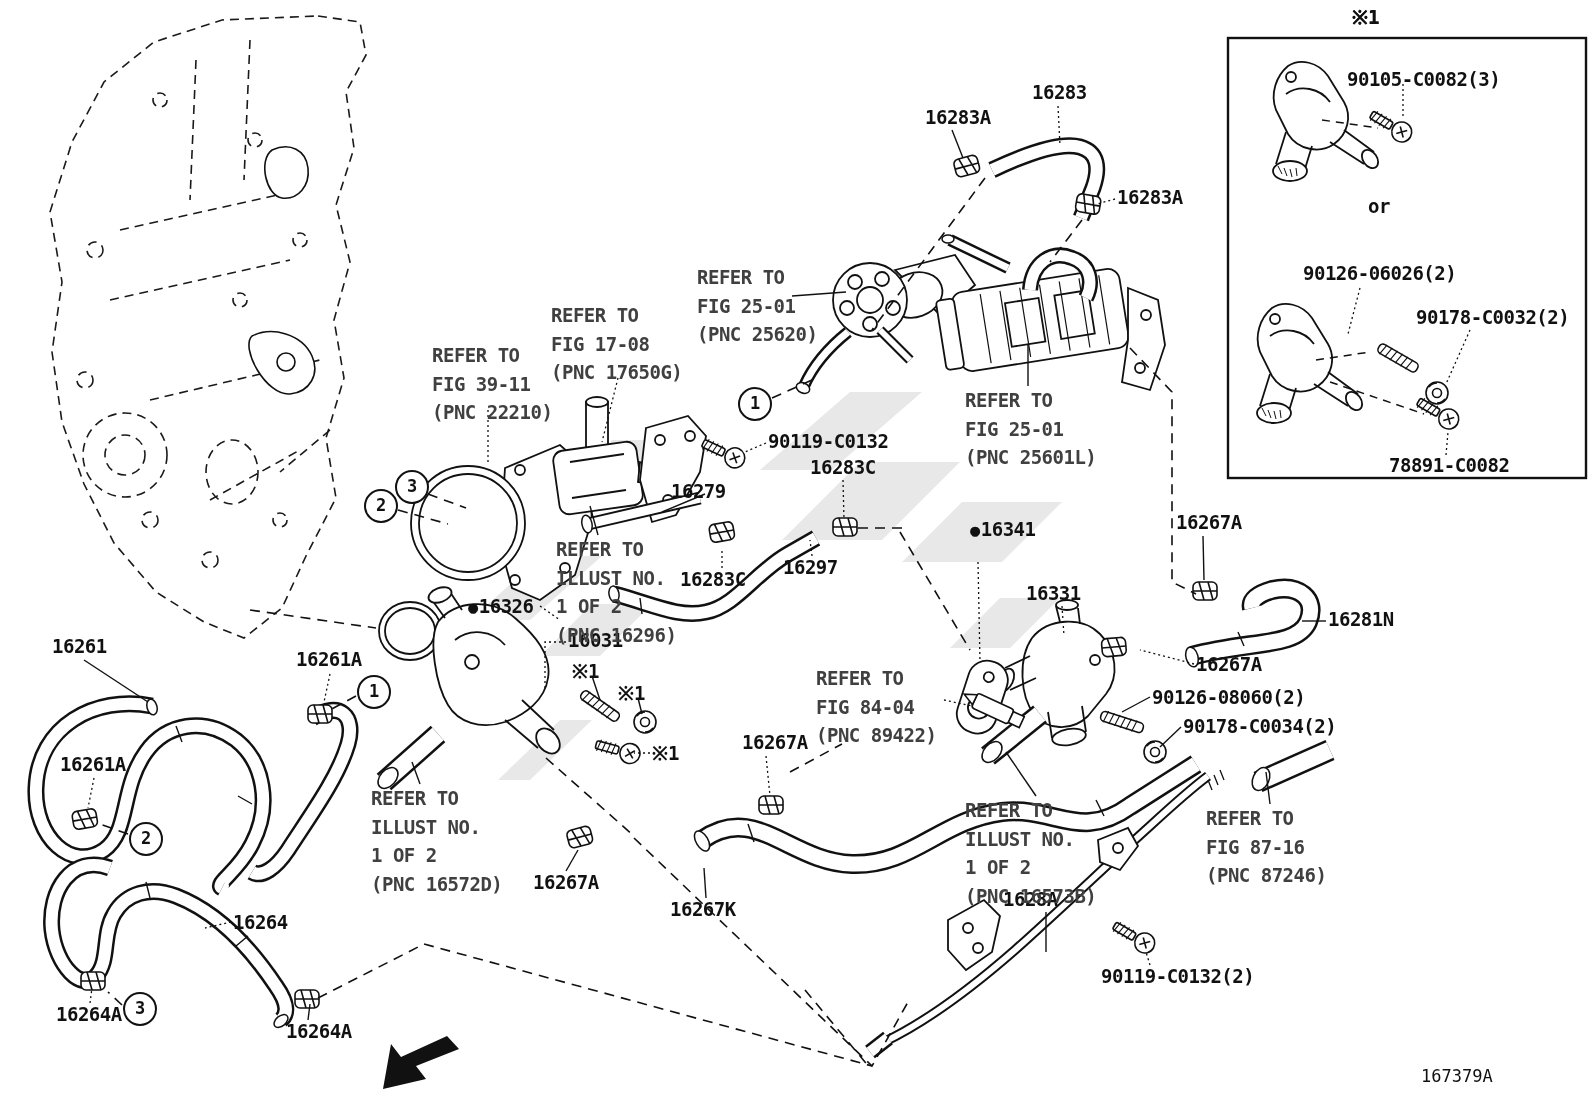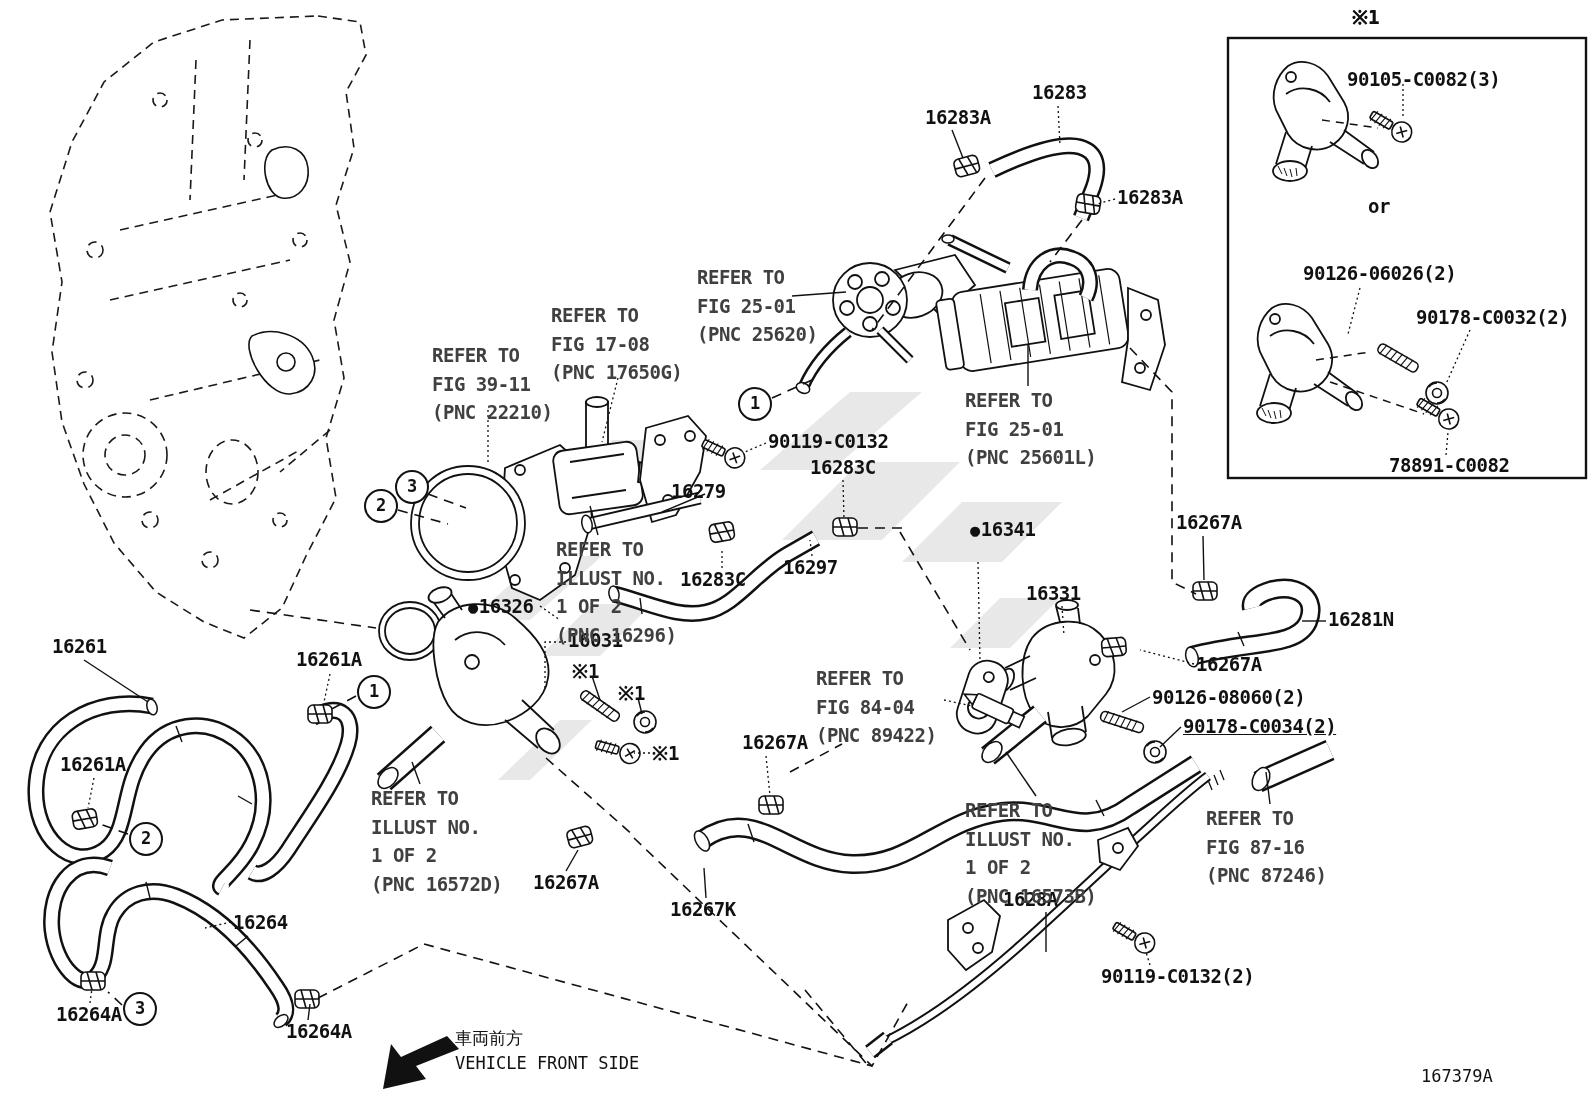--- a/index.html
+++ b/index.html
@@ -357,21 +357,21 @@
       <div class="plabel" style="left: 783px; top: 558px;"><span>16297</span></div>
       <div class="plabel" style="left: 680px; top: 570px;"><span>16283C</span></div>
       <div class="plabel" style="left: 468px; top: 597px;"><span class="bullet">●</span><span>16326</span></div>
       <div class="plabel" style="left: 568px; top: 631px;"><span>16031</span></div>
       <div class="plabel" style="left: 970px; top: 520px;"><span class="bullet">●</span><span>16341</span></div>
       <div class="plabel" style="left: 1026px; top: 584px; text-align: center;"><span>16331</span></div>
       <div class="plabel" style="left: 1176px; top: 513px;"><span>16267A</span></div>
       <div class="plabel" style="left: 1328px; top: 610px;"><span>16281N</span></div>
       <div class="plabel" style="left: 1196px; top: 655px;"><span>16267A</span></div>
       <div class="plabel" style="left: 1152px; top: 688px;"><span>90126-08060(2)</span></div>
-      <div class="plabel" style="left: 1183px; top: 717px; text-decoration: underline;"><span>90178-C0034(2)</span></div>
+      <div class="plabel" style="left: 1183px; top: 717px;"><span>90178-C0034(2)</span></div>
       <div class="plabel" style="left: 52px; top: 637px;"><span>16261</span></div>
       <div class="plabel" style="left: 296px; top: 650px;"><span>16261A</span></div>
       <div class="plabel" style="left: 60px; top: 755px;"><span>16261A</span></div>
       <div class="plabel" style="left: 533px; top: 873px;"><span>16267A</span></div>
       <div class="plabel" style="left: 670px; top: 900px;"><span>16267K</span></div>
       <div class="plabel" style="left: 742px; top: 733px;"><span>16267A</span></div>
       <div class="plabel" style="left: 1003px; top: 890px;"><span>1628A</span></div>
       <div class="plabel" style="left: 1101px; top: 967px;"><span>90119-C0132(2)</span></div>
       <div class="plabel" style="left: 233px; top: 913px;"><span>16264</span></div>
       <div class="plabel" style="left: 56px; top: 1005px;"><span>16264A</span></div>
@@ -435,21 +435,17 @@
       <div class="callout" style="left: 129px; top: 822px;">2</div>
       <div class="callout" style="left: 123px; top: 992px;">3</div>
       <div class="mark" style="left: 1352px; top: 8px;">※1</div>
       <div class="plabel" style="left: 1347px; top: 52px; margin-top: 18px;">90105-C0082(3)</div>
       <div class="plabel" style="left: 1368px; top: 197px;">or</div>
       <div class="plabel" style="left: 1303px; top: 264px;">90126-06026(2)</div>
       <div class="plabel" style="left: 1416px; top: 308px;">90178-C0032(2)</div>
       <div class="plabel" style="left: 1389px; top: 456px;">78891-C0082</div>
     </div>
 
-<div class="legend-front">
-  <div>車両前方</div>
-  <div>VEHICLE FRONT SIDE</div>
+
+
+<div class="fig-code">167379A</div>
+
 </div>
 
-
-<div class="fig-code">167379A</div>
-
-</div>
-
 </body></html>

